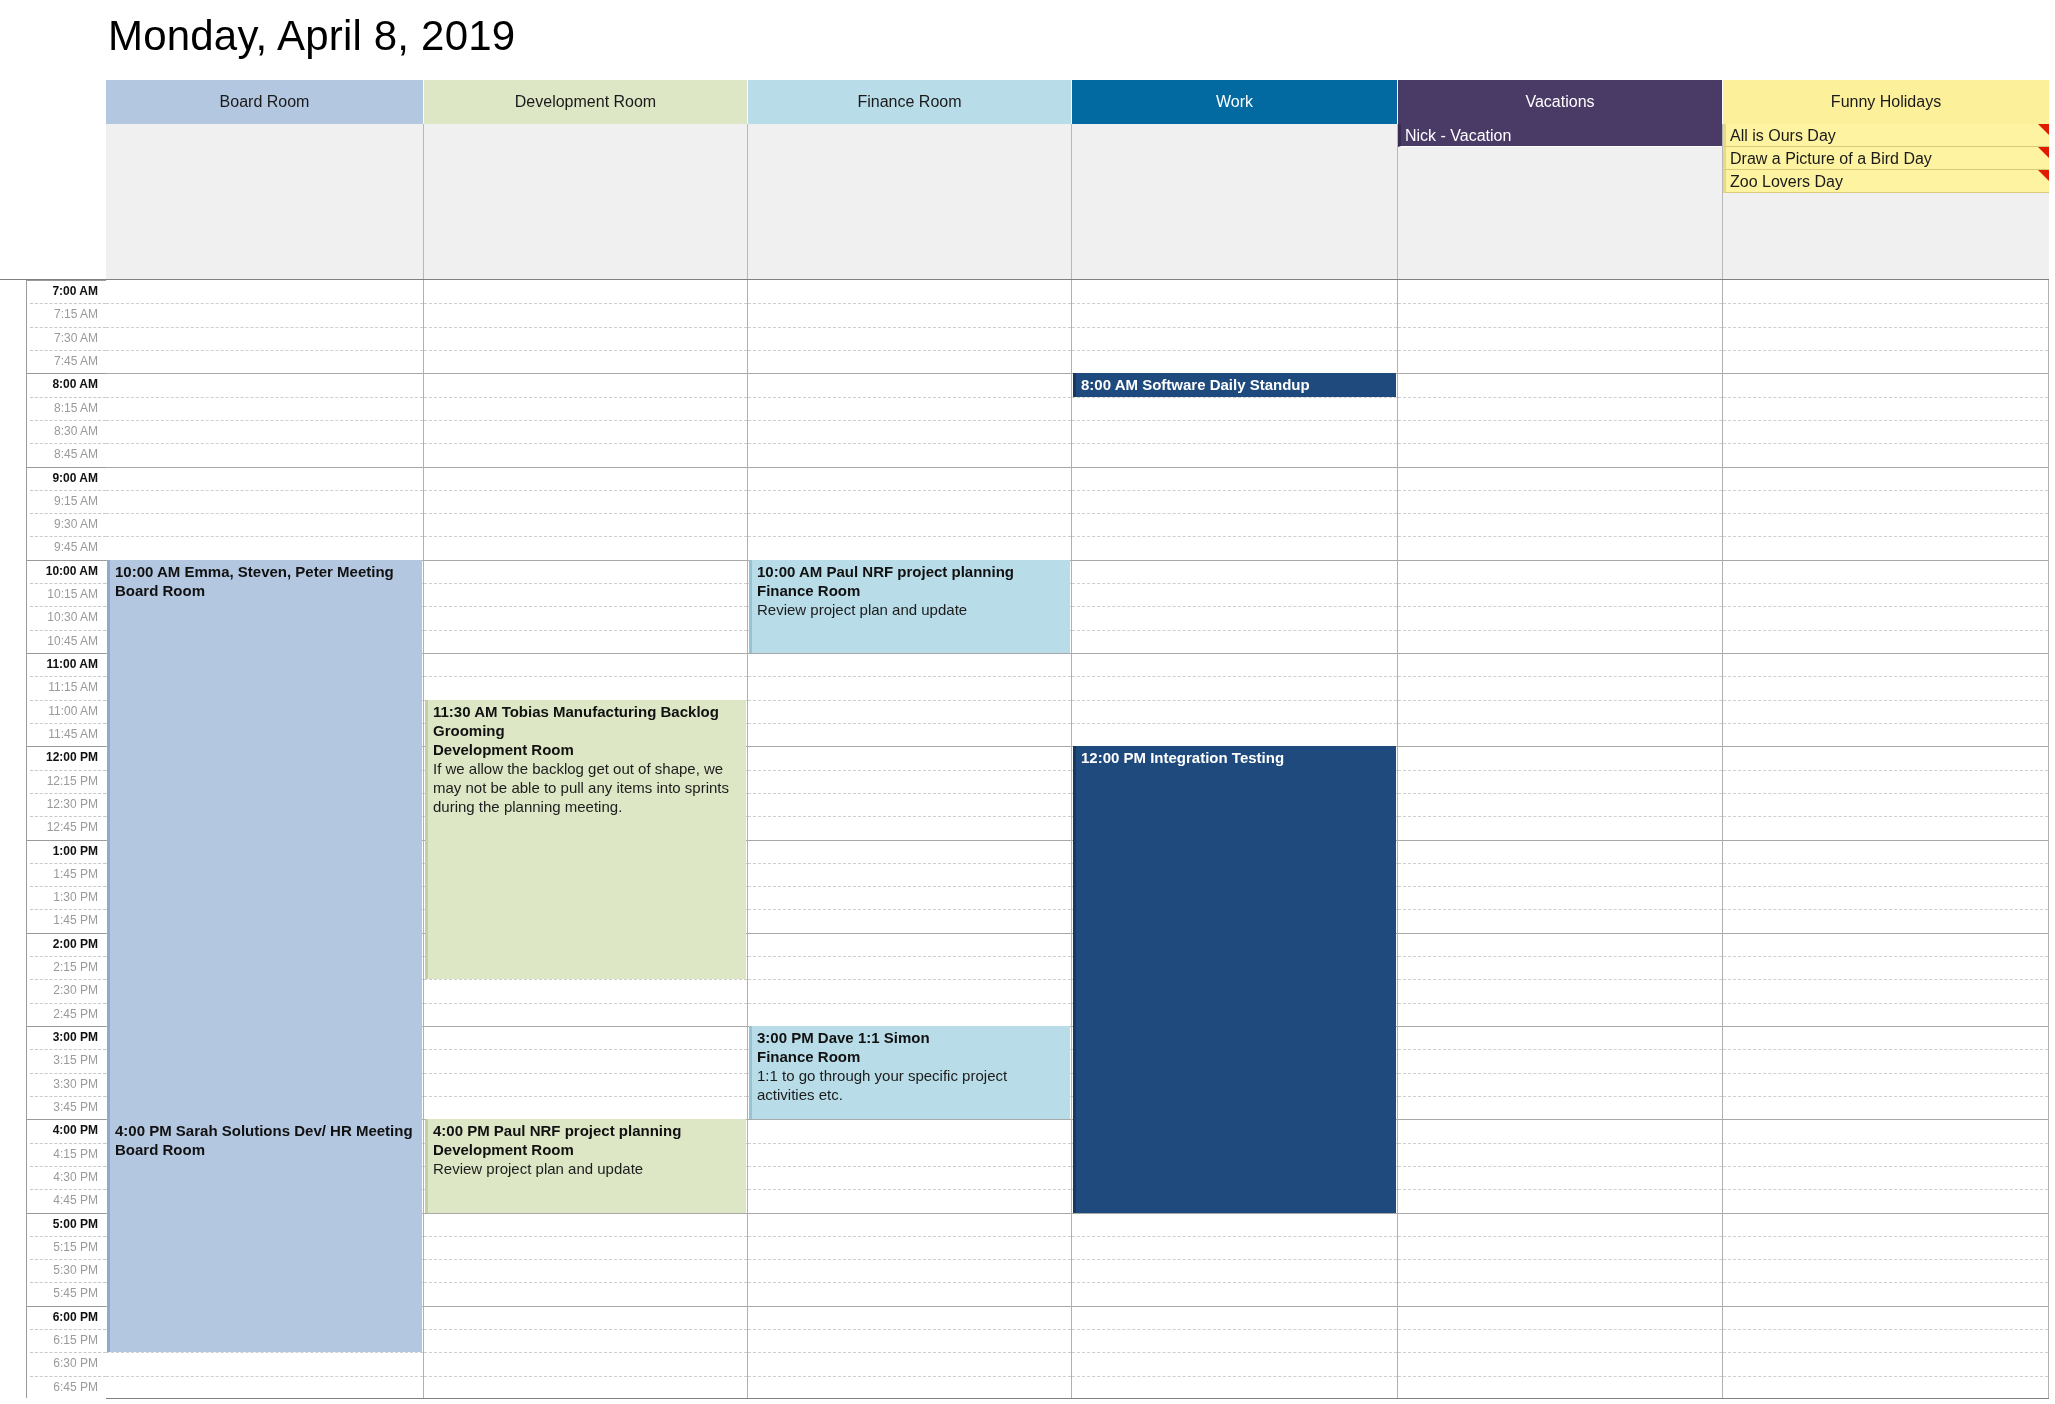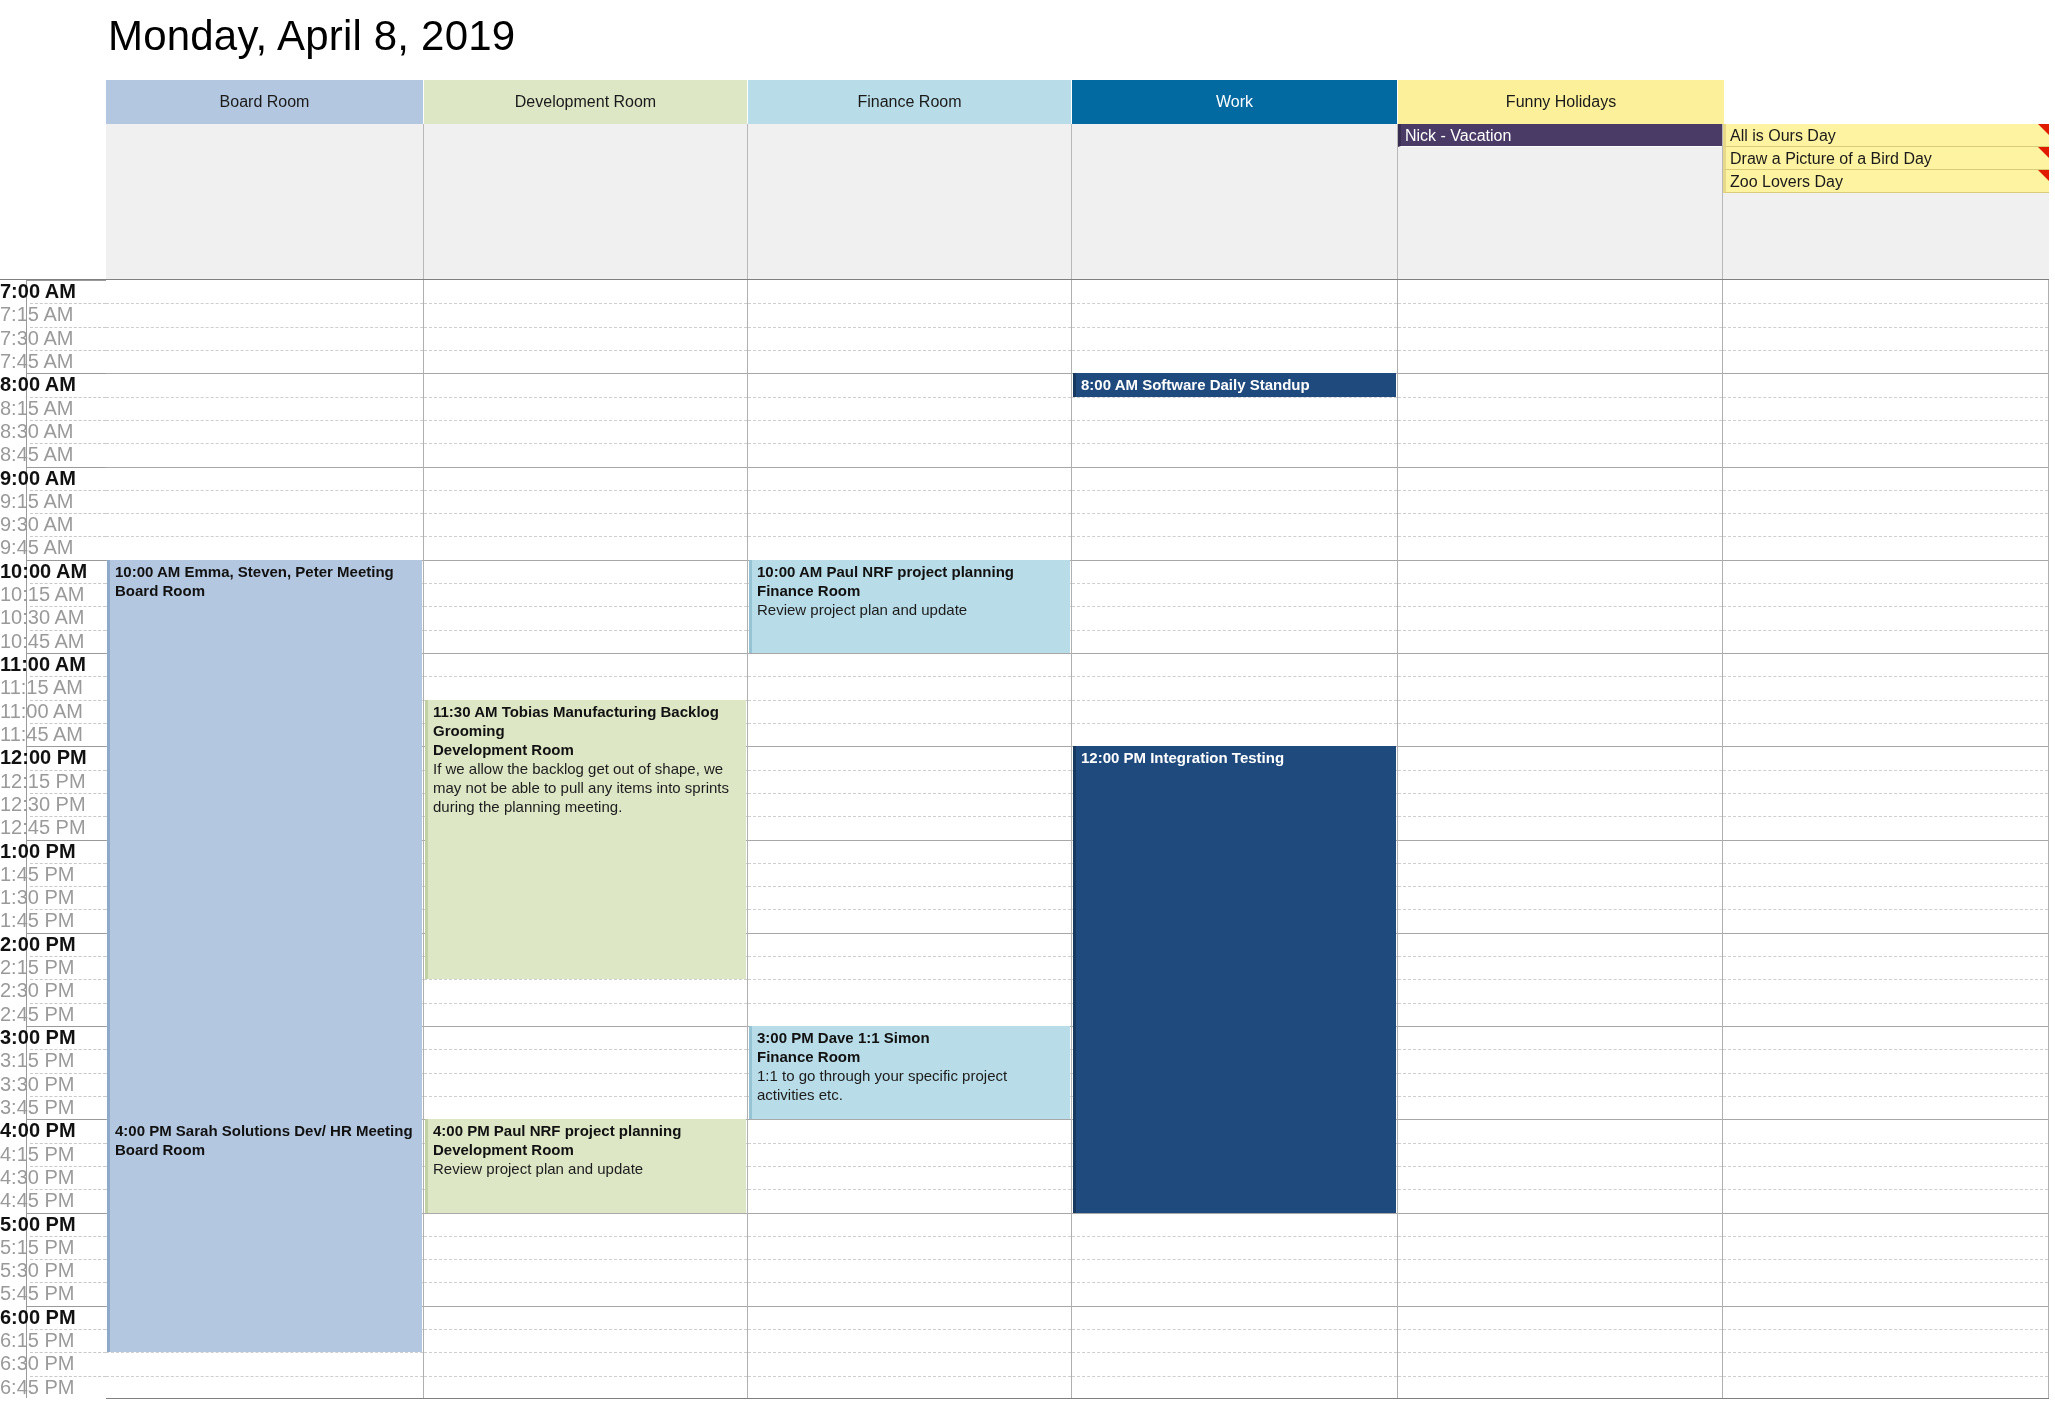--- a/index.html
+++ b/index.html
@@ -111,23 +111,23 @@
     position: absolute;
     left: -106px;
     top: 199px;
     width: 106px;
     height: 1119px;
     border-top: 1px solid #808080;
   }
   .time-slot {
     height: 23.3125px;
     position: relative;
-    text-align: left;
+    text-align: right;
     padding-right: 8px;
-    font-size: 20px;
+    font-size: 12px;
     color: #9a9a9a;
     line-height: 23.3125px;
     white-space: nowrap;
   }
   .time-slot.hour {
     color: #111111;
     font-weight: bold;
   }
   .time-slot.hour::before {
     content: "";
@@ -210,20 +210,21 @@
 
   <div id="day-title">Monday, April 8, 2019</div>
 
   <div id="calendar">
 
     <div id="col-headers">
         <div class="col-head" style="width: 318px; background: rgb(180, 199, 224);">Board Room</div>
         <div class="col-head" style="width: 324px; background: rgb(221, 231, 198);">Development Room</div>
         <div class="col-head" style="width: 324px; background: rgb(184, 220, 232);">Finance Room</div>
         <div class="col-head dark" style="width: 326px; background: #0369a1;">Work</div>
+        <div class="col-head dark" style="width: 325px; background: rgb(74, 58, 102);">Vacations</div>
         <div class="col-head" style="width: 326px; background: rgb(253, 240, 154);">Funny Holidays</div>
       </div>
 
     <div id="allday-band">
         <div class="allday-cell" style="width: 318px;"></div>
         <div class="allday-cell" style="width: 324px;"></div>
         <div class="allday-cell" style="width: 324px;"></div>
         <div class="allday-cell" style="width: 326px;"></div>
         <div class="allday-cell" style="width: 325px;">
           <div class="allday-event vac"><span>Nick - Vacation</span></div>

